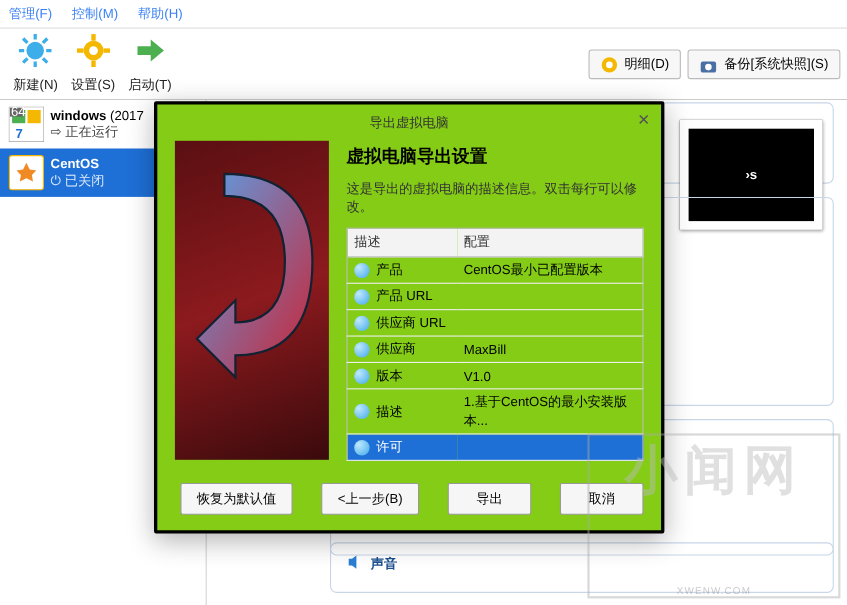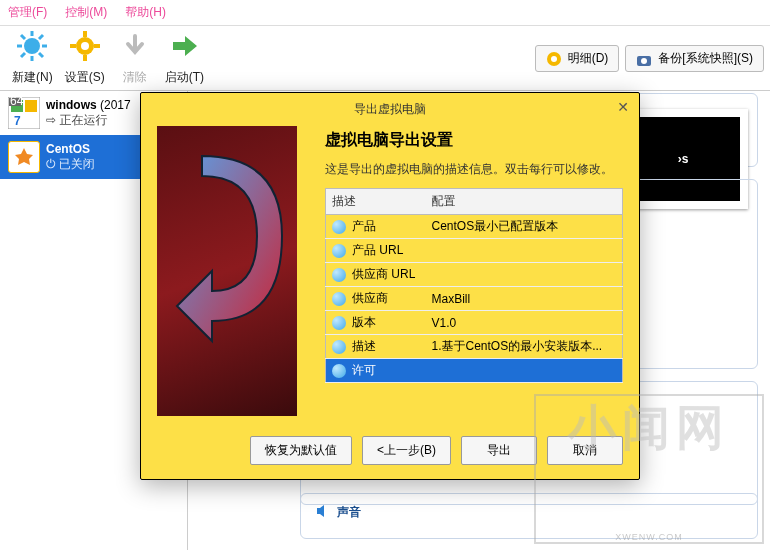--- a/index.html
+++ b/index.html
@@ -1,18 +1,18 @@
 <!DOCTYPE html>
 <html><head>
 <meta charset="utf-8">
 <style>
 *{box-sizing:border-box;margin:0;padding:0;font-family:"Microsoft YaHei","SimSun",sans-serif;font-size:12px}
 body{background:#fff;width:770px;height:550px;overflow:hidden;position:relative}
 .menubar{display:flex;gap:18px;padding:4px 8px;border-bottom:1px solid #ddd}
-.menubar span{color:#ec4899}
+.menubar span{color:#3b82f6}
 .toolbar{display:flex;align-items:center;padding:2px 6px;border-bottom:1px solid #ccc}
 .tbtn{display:flex;flex-direction:column;align-items:center;padding:2px 6px;cursor:pointer;min-width:48px}
 .tbtn .ic{width:32px;height:32px;display:flex;align-items:center;justify-content:center}
 .tbtn .lbl{margin-top:7px;color:#222}
 .tbtn.dis .lbl{color:#aaa}
 .toolbar-right{margin-left:auto;display:flex;gap:6px;align-items:center}
 .pill{border:1px solid #bbb;border-radius:3px;padding:4px 10px;display:flex;align-items:flex-end;gap:6px;cursor:pointer;background:#f7f7f7}
 .main{display:flex;height:calc(100% - 82px)}
 .sidebar{width:188px;background:#fff;border-right:1px solid #ccc}
 .vm{display:flex;align-items:center;gap:6px;padding:6px 8px}
@@ -23,34 +23,34 @@
 .vm.sel .st{color:#dce9fb}
 .vmicon{width:32px;height:32px;border-radius:3px}
 .content{flex:1;position:relative;background:#fff}
 .panel{position:absolute;left:112px;top:2px;right:12px;border:1px solid #c9d6e8;border-radius:6px;padding:10px 14px}
 .panel.p1{height:74px}
 .panel.p2{top:88px;height:190px}
 .panel.p3{top:290px;height:124px}
 .panel.p4{top:402px;height:46px}
 .phead{color:#1b4f8f;font-weight:bold;font-size:13px;display:flex;align-items:flex-start;gap:6px}
 .thumb{position:absolute;right:22px;top:18px;width:130px;height:100px;background:#000;border:8px solid #fff;box-shadow:0 1px 3px rgba(0,0,0,.4);display:flex;align-items:center;justify-content:center;color:#fff;font-size:28px;font-weight:bold}
-.dialog{position:absolute;left:140px;top:92px;width:500px;background:#fde047;border:1px solid #000000;box-shadow:0 6px 24px rgba(0,0,0,.3);border-radius:2px}
+.dialog{position:absolute;left:140px;top:92px;width:464px;background:#84cc16;border:3px solid #000000;box-shadow:0 6px 24px rgba(0,0,0,.3);border-radius:2px}
 .dlg-title{position:relative;text-align:center;padding:8px 0;font-size:13px;color:#333}
 .dlg-close{position:absolute;right:10px;top:6px;cursor:pointer;font-size:14px;color:#555}
-.dlg-body{display:flex;padding:0 16px 10px 16px;gap:28px}
+.dlg-body{display:flex;padding:0 16px 10px 16px;gap:16px}
 .dlg-img{width:140px;height:290px;background:linear-gradient(160deg,#5a0f12,#8c1a1e 50%,#3a0a0c)}
 .dlg-right{flex:1}
 .dlg-h{font-weight:bold;font-size:16px;margin:4px 0 10px 0}
 .dlg-desc{color:#333;margin-bottom:10px}
 .tbl{border:1px solid #bbb;width:100%;border-collapse:collapse}
 .tbl th{background:#f3f3f3;text-align:left;padding:4px 6px;border-bottom:1px solid #bbb;font-weight:normal;color:#333}
 .tbl td{padding:3px 6px;border-bottom:1px solid #eee}
 .tbl tr.selrow td{background:#1e6fd6;color:#fff}
 .bubble{display:inline-block;width:14px;height:14px;background:radial-gradient(circle at 30% 30%,#bfe8ff,#3fa9e8);border-radius:50%;margin-right:6px;vertical-align:middle}
-.dlg-btns{display:flex;justify-content:flex-end;gap:10px;padding:10px 16px 14px 16px}
+.dlg-btns{display:flex;justify-content:flex-end;gap:26px;padding:10px 16px 14px 16px}
 .btn{border:1px solid #999;background:#f6f6f6;padding:5px 14px;border-radius:2px;cursor:pointer;min-width:76px;text-align:center}
 .wm{position:absolute;right:6px;bottom:6px;width:230px;height:150px;border:2px solid #aaa;opacity:.45;pointer-events:none;display:flex;flex-direction:column;align-items:center;justify-content:space-between;color:#888;font-size:18px;letter-spacing:6px}
 .wm .big{font-size:48px;font-weight:bold;color:#bbb}
 .wm .url{font-size:9px;letter-spacing:1px;margin-top:4px}
 svg{display:block}
 </style>
 </head>
 <body>
 
 <div class="menubar">
@@ -86,28 +86,20 @@
           <g fill="#f5b800">
             <rect x="13" y="0" width="4" height="6"></rect>
             <rect x="13" y="24" width="4" height="6"></rect>
             <rect x="0" y="13" width="6" height="4"></rect>
             <rect x="24" y="13" width="6" height="4"></rect>
           </g>
         </svg>
       </div>
     <span class="lbl">设置(S)</span>
   </div>
-  <div class="tbtn dis">
-    <div class="ic">
-        <svg width="28" height="28">
-          <path d="M14 4 v12 M7 12 l7 8 l7 -8" stroke="#bbb" stroke-width="4" fill="none" stroke-linecap="round"></path>
-        </svg>
-      </div>
-    <span class="lbl">清除</span>
-  </div>
   <div class="tbtn">
     <div class="ic">
         <svg width="30" height="28">
           <path d="M4 10 h12 v-6 l12 10 l-12 10 v-6 h-12 z" fill="#4caf50"></path>
         </svg>
       </div>
     <span class="lbl">启动(T)</span>
   </div>
   <div class="toolbar-right">
     <div class="pill">

